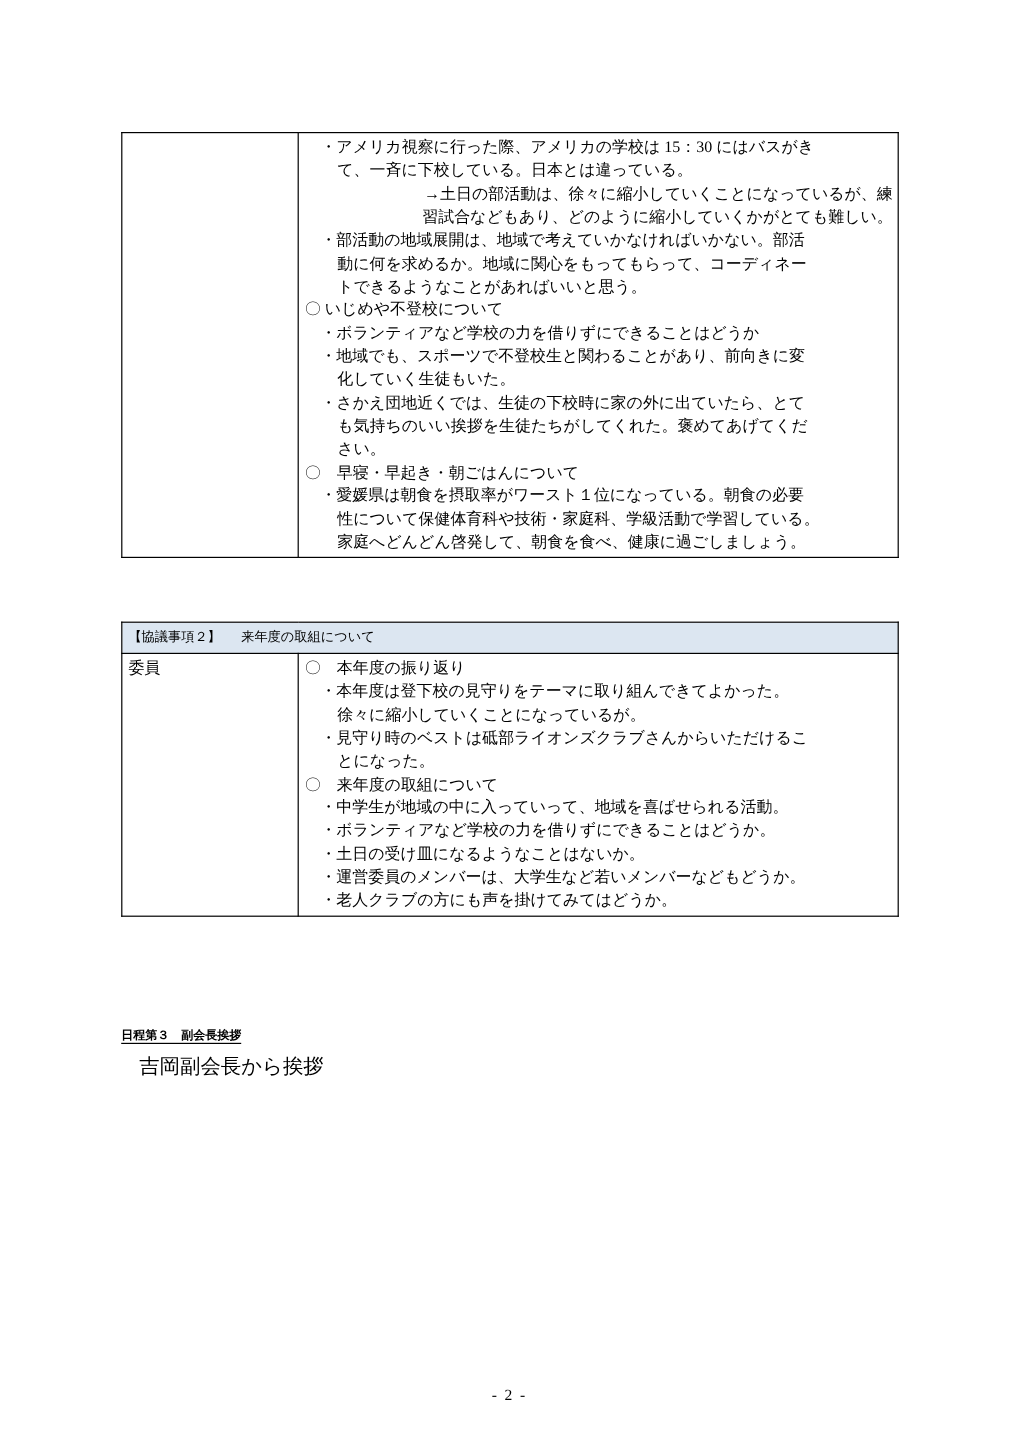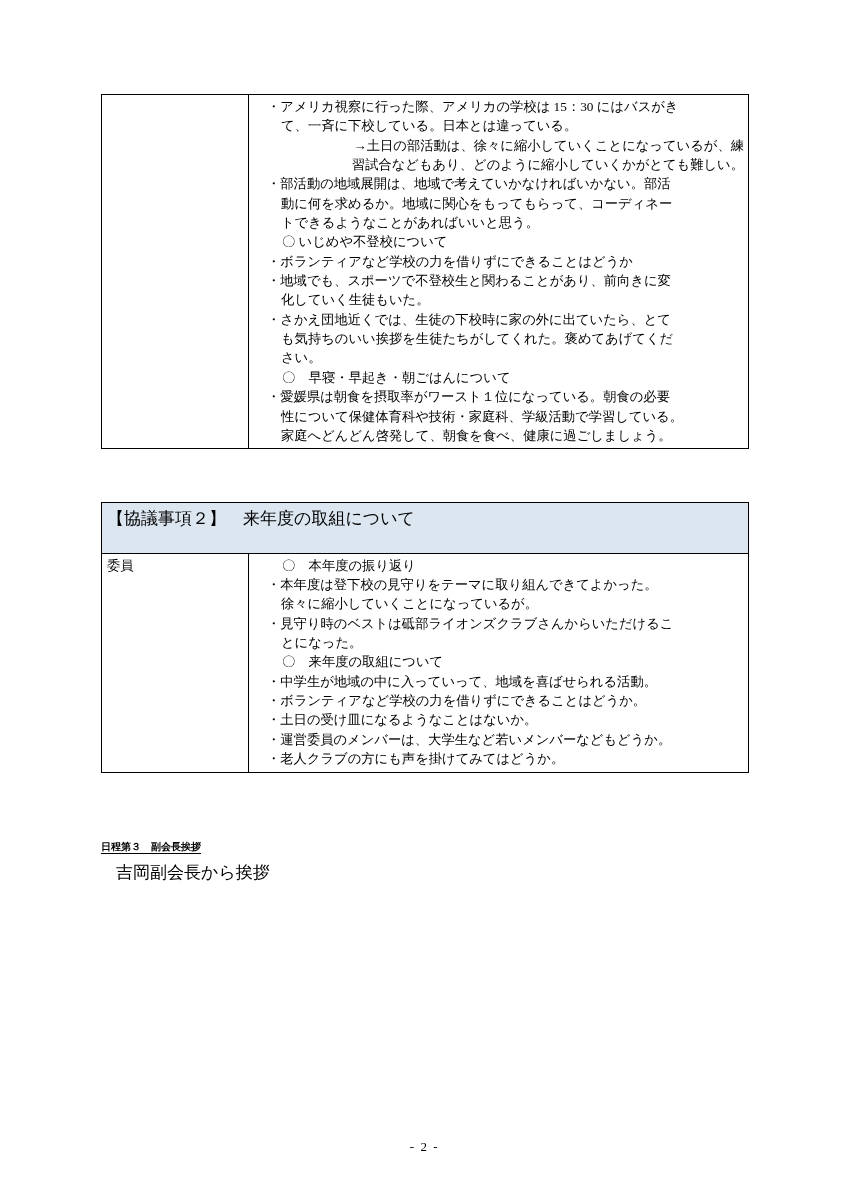--- a/index.html
+++ b/index.html
@@ -10,21 +10,21 @@
   body {
     width: 849px;
     height: 1200px;
     position: relative;
     font-family: "Liberation Serif", "DejaVu Serif", serif;
     color: #000000;
     overflow: hidden;
   }
   .page {
     position: absolute;
-    left: 0; top: 0;
+    left: 0; top: 16px;
     width: 849px;
     height: 1120px;
   }
 
   
   .doc-table {
     position: absolute;
     border-collapse: collapse;
     table-layout: fixed;
     font-size: 13.3px;
@@ -54,23 +54,23 @@
   .hdr-cell {
     text-align: center;
     font-size: 13.6px;
     padding-top: 3px;
     padding-bottom: 3px;
     letter-spacing: 0.32em;
     text-indent: 0.32em;
   }
   .row-agenda-title td {
     background: #dce6f1;
-    font-size: 17px;
+    font-size: 11px;
     padding-top: 4px;
-    padding-bottom: 21px;
+    padding-bottom: 5px;
   }
   .agenda-label { font-weight: normal; }
   .agenda-gap { display: inline-block; width: 17px; }
 
   .row-decision td {
     text-align: center;
     font-size: 13.6px;
     padding-top: 4px;
     padding-bottom: 5px;
     letter-spacing: 0.18em;
@@ -87,21 +87,20 @@
   }
   li.item {
     margin: 0;
     padding: 0;
     white-space: pre-wrap;
   }
   
   li.lvl-circle {
     padding-left: 20px;
     text-indent: -20px;
-    margin-left: 28px;
   }
   
   li.lvl-bullet {
     padding-left: 27px;
     text-indent: -14px;
   }
   
   li.lvl-arrow {
     padding-left: 42px;
     text-indent: -28px;

